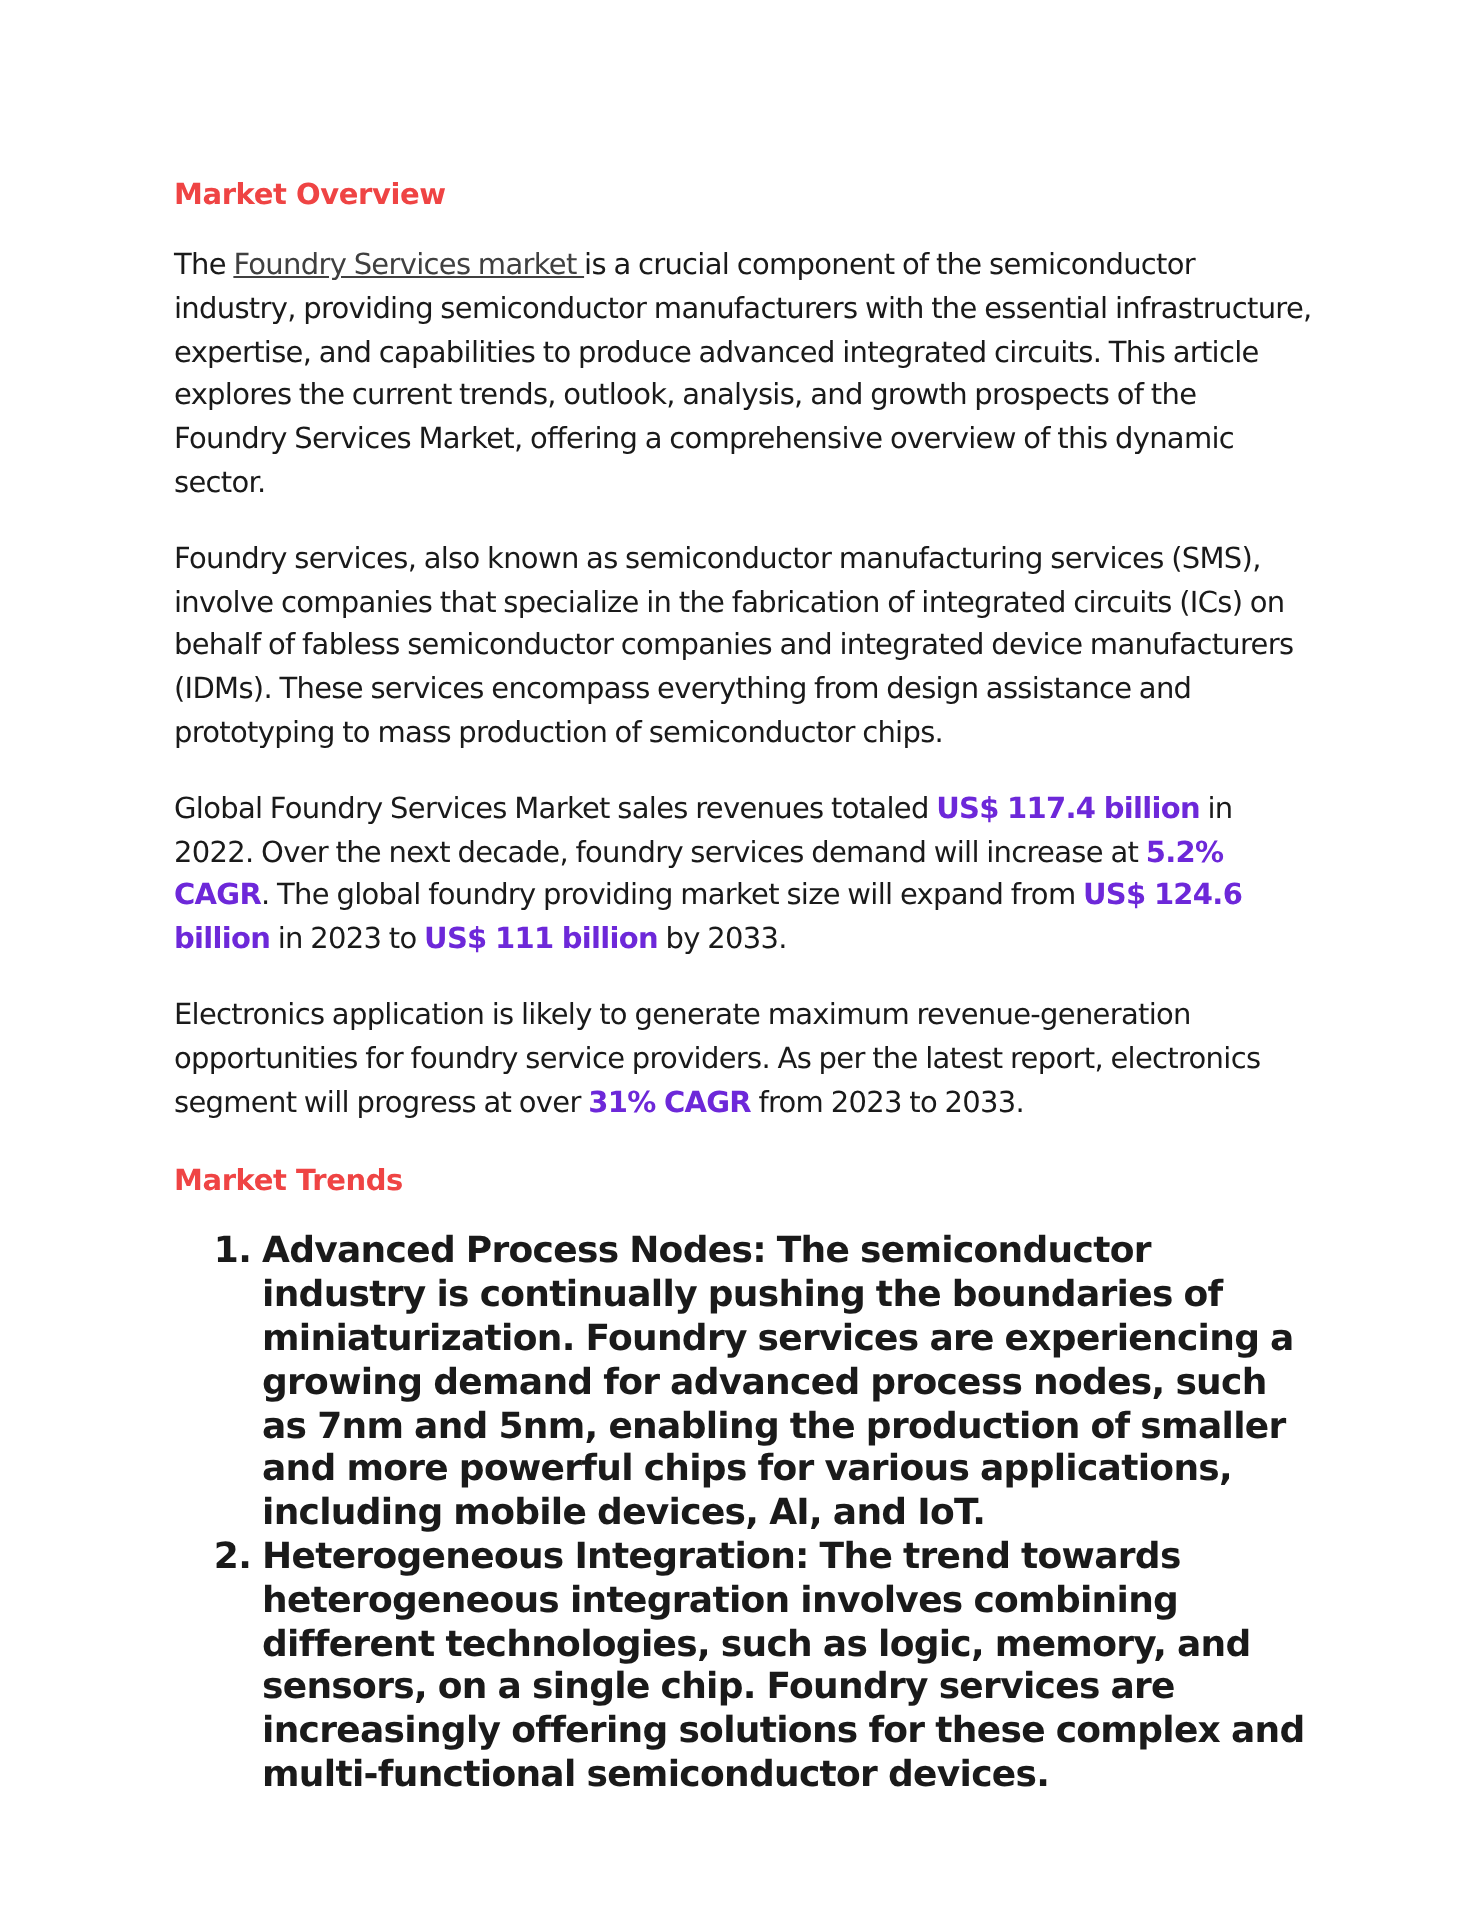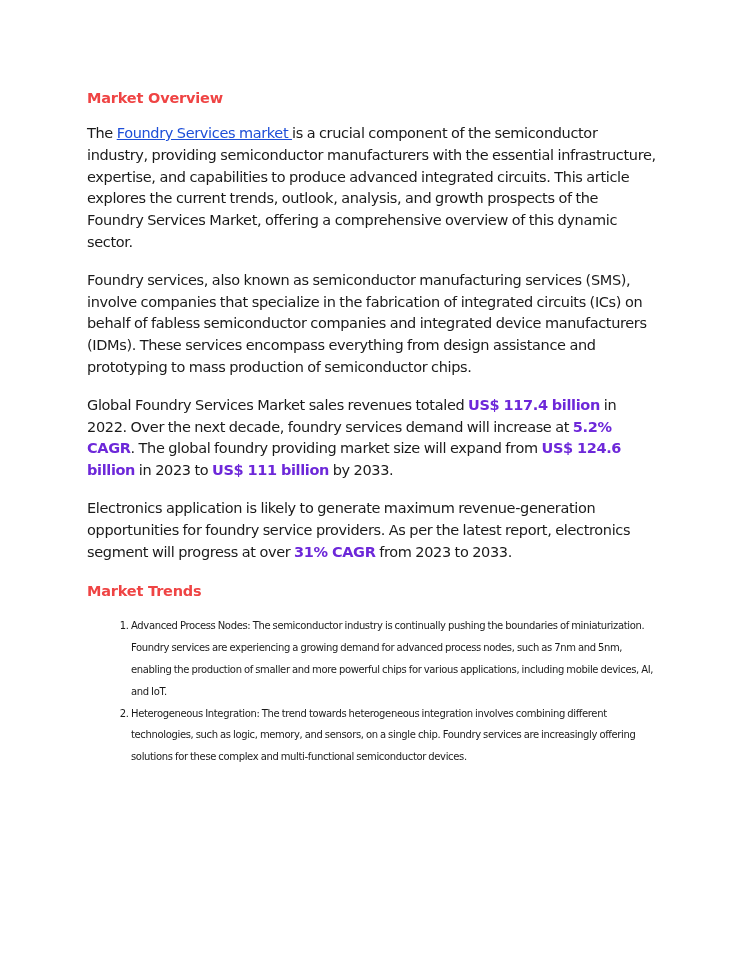--- a/index.html
+++ b/index.html
@@ -2,22 +2,22 @@
 <html><head>
 <meta charset="utf-8">
 <style>
   html, body { margin: 0; padding: 0; background: #ffffff; }
   body { width: 741px; height: 960px; position: relative; overflow: hidden;
          font-family: "DejaVu Sans", sans-serif; color: #1a1a1a; }
   .page { position: absolute; left: 87px; top: 88px; width: 570px; }
   .heading { font-weight: bold; font-size: 14.5px; line-height: 20px; margin: 0 0 15px 0; color: #ef4444; letter-spacing: -0.2px; }
   p { font-size: 14.5px; line-height: 21.8px; margin: 0 0 16px 0; letter-spacing: -0.35px; word-spacing: -0.5px; }
   b { font-weight: bold; color: #6d28d9; }
-  a { color: #1d4ed8; text-decoration: underline; }
-  ol { margin: 0; padding: 0 0 0 44px; font-size: 10px; line-height: 21.8px; letter-spacing: -0.35px; word-spacing: -0.5px; }
+  a { color: #404040; text-decoration: underline; }
+  ol { margin: 0; padding: 0 0 0 44px; font-size: 18px; line-height: 21.8px; letter-spacing: -0.35px; word-spacing: -0.5px; font-weight: bold; }
   ol li { padding-left: 0; margin: 0; }
   .p1 { margin-top: 0; }
   .h2 { margin-top: 18px; margin-bottom: 14px; }
 </style>
 </head>
 <body>
 
 <div class="page">
   <div class="heading">Market Overview</div>
 

